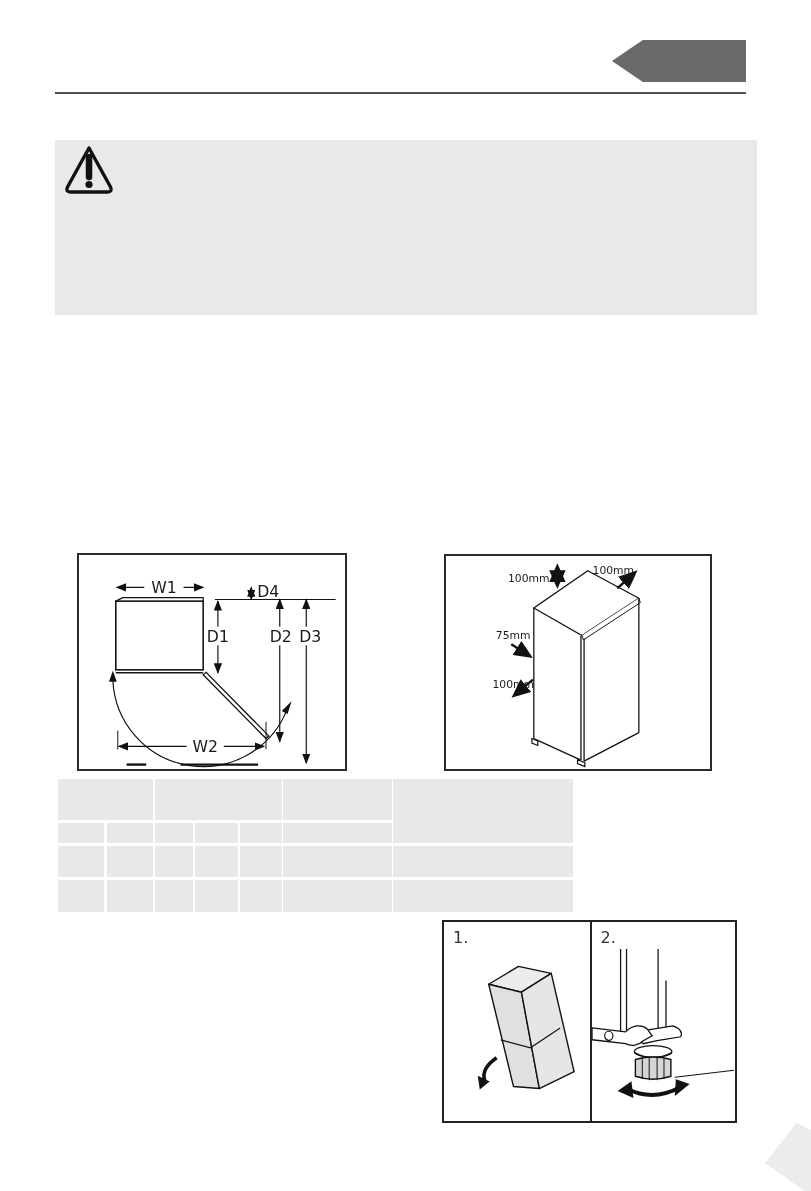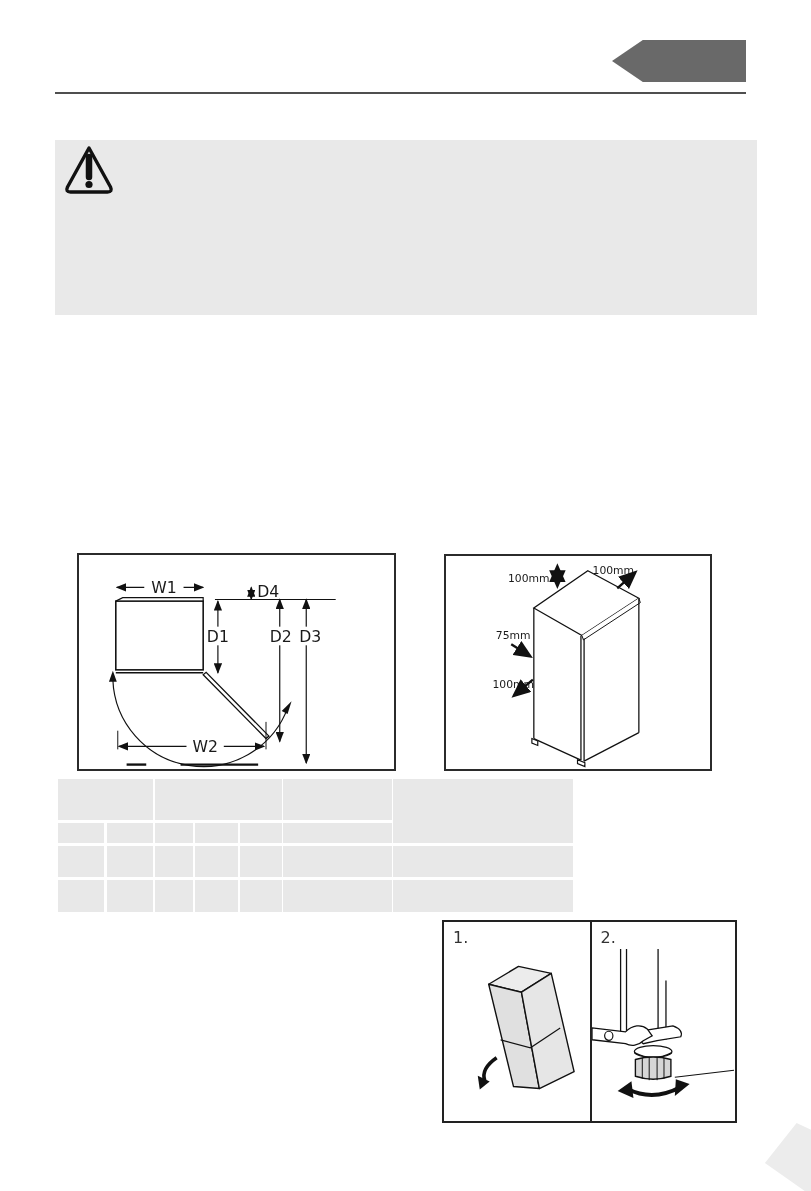--- a/index.html
+++ b/index.html
@@ -12,21 +12,21 @@
     position:absolute;left:612px;top:40px;width:134px;height:42px;background:#696969;
     clip-path:polygon(0 50%,23% 0,100% 0,100% 100%,23% 100%);
   }
   .top-rule{position:absolute;left:55px;top:92px;width:691px;height:2px;background:#4f4f4f;}
   
   .warning-box{position:absolute;left:55px;top:140px;width:702px;height:175px;background:#e9e9e9;}
   .warning-icon{position:absolute;left:8px;top:4px;width:52px;height:50px;}
   
   .fig{position:absolute;background:#fff;border:2px solid #2b2b2b;box-sizing:border-box;}
   .fig svg{position:absolute;left:0;top:0;}
-  #fig-dims{left:77px;top:553px;width:319px;height:218px;}
+  #fig-dims{left:77px;top:553px;width:270px;height:218px;}
   #fig-clear{left:444px;top:554px;width:268px;height:217px;}
   
   .tcell{position:absolute;background:#e8e8e8;}
   
   .steps{position:absolute;left:442px;top:920px;width:295px;height:203px;border:2px solid #222;box-sizing:border-box;display:flex;}
   .panel{position:relative;width:50%;height:100%;}
   .panel+.panel{border-left:2px solid #222;box-sizing:border-box;}
   .step-num{position:absolute;left:9px;top:6px;font-size:16px;color:#333;}
   
   .corner-tab{

